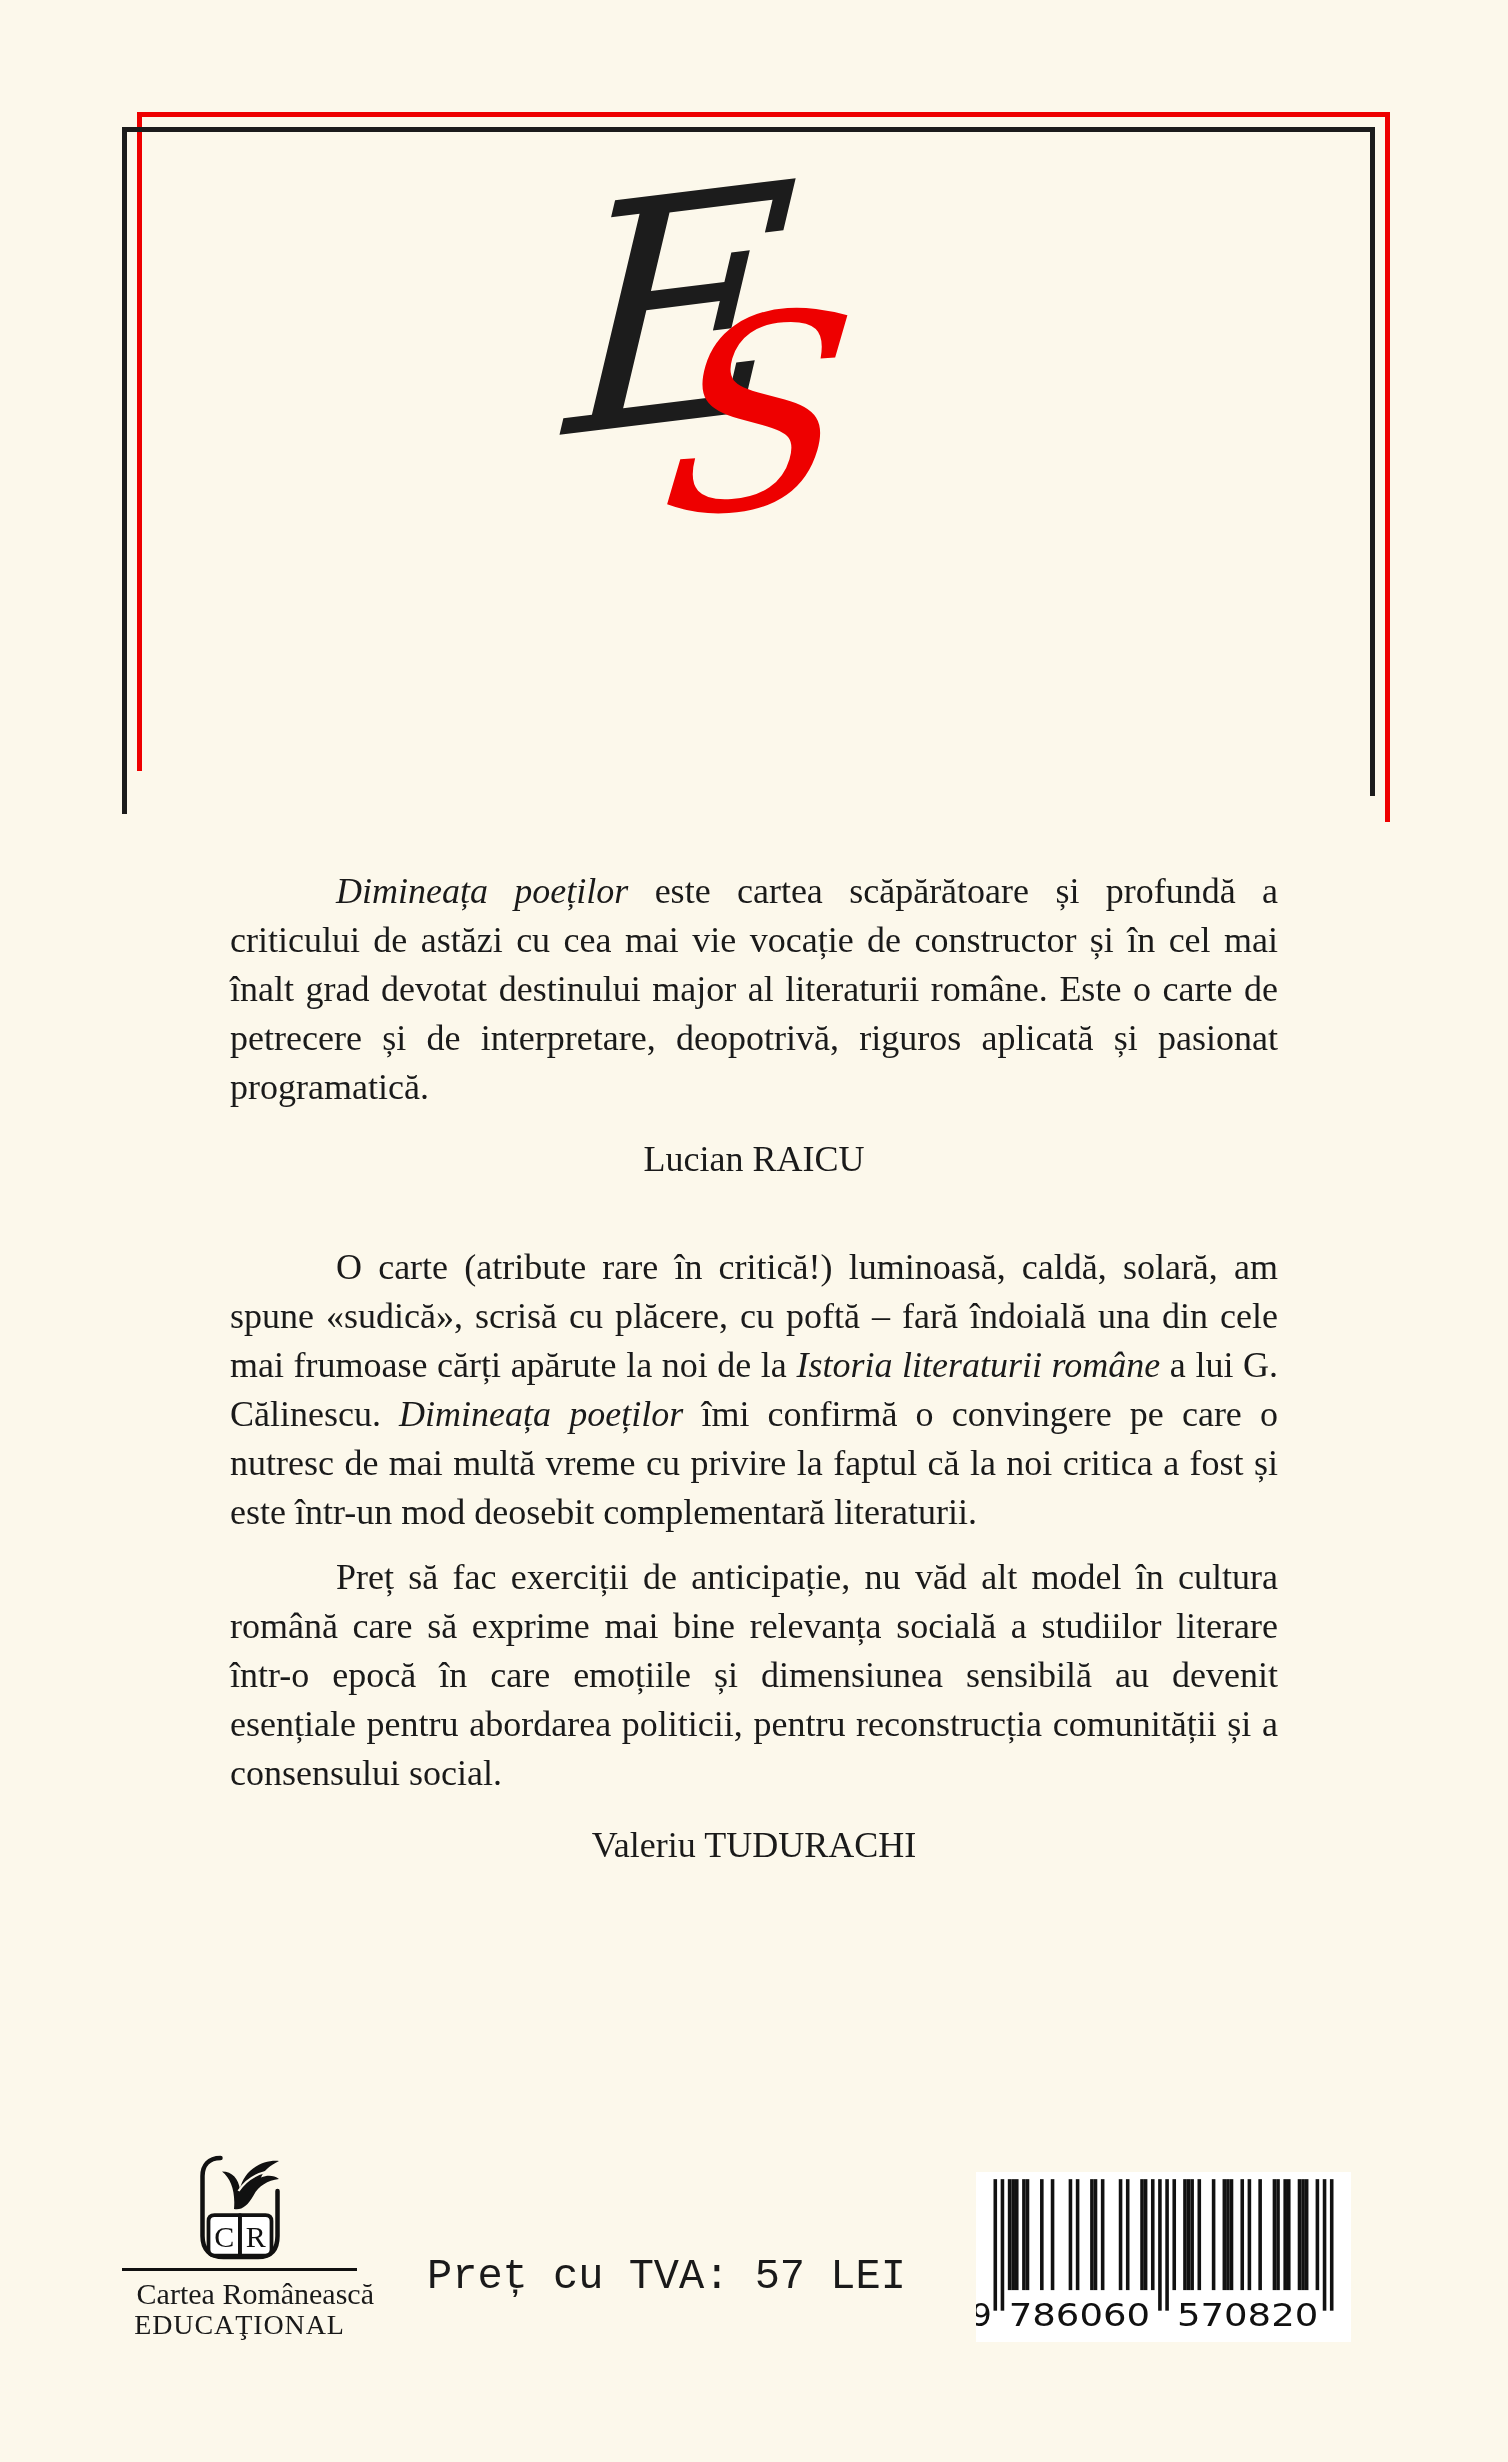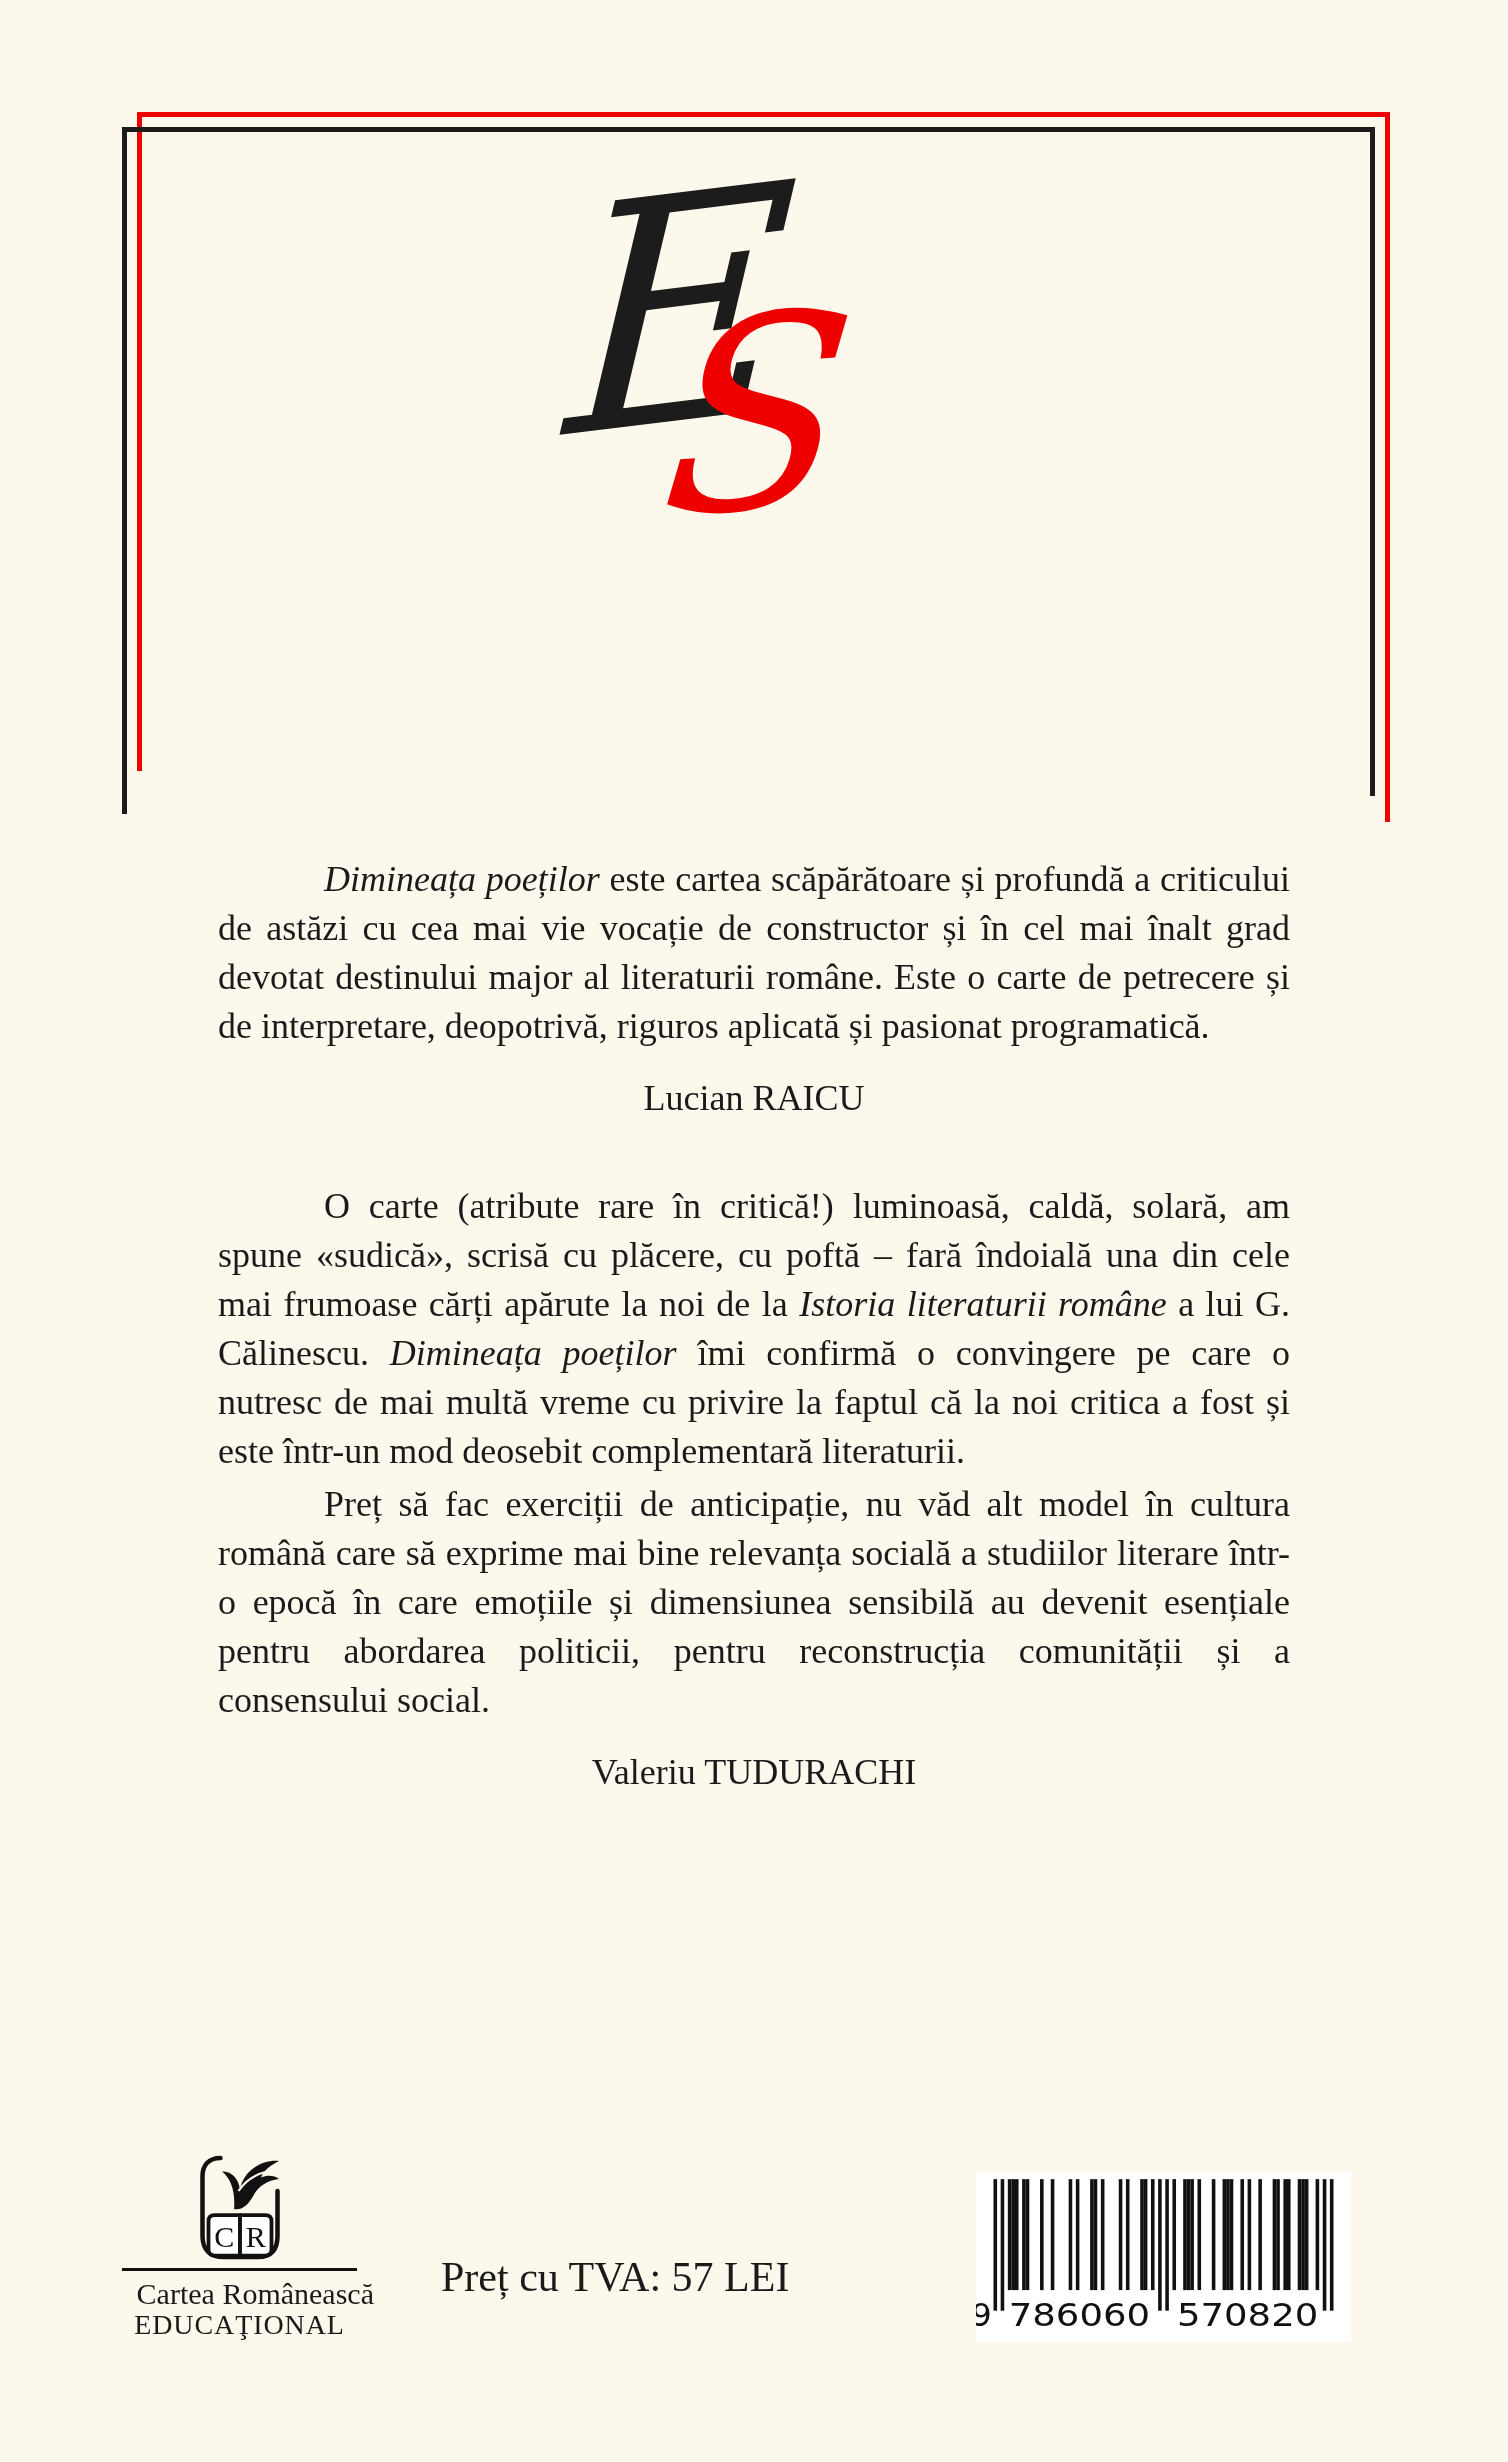--- a/index.html
+++ b/index.html
@@ -33,34 +33,34 @@
       font-family:"DejaVu Serif", serif;}
   .mono-e{left:22.4px;top:31px;font-size:310px;color:#1c1c1c;
       transform:rotate(-7deg) skewX(-10deg);}
   .mono-s{left:121px;top:157px;font-size:265px;color:var(--accent);
       transform:rotate(-4deg) skewX(-10deg);}
   
   .quotes{
     position:absolute;left:214px;top:851px;width:1080px;
     font-size:36px;line-height:49px;text-align:justify;
   }
-  .quotes p{margin:4px;text-indent:106px;}
+  .quotes p{margin:16px;text-indent:106px;}
   .quote-author{
     text-align:center;text-indent:0 !important;
     margin:23px 0 59px 0 !important;
   }
   
   .publisher{position:absolute;left:105px;top:2152px;width:269px;text-align:center;}
   .publisher svg{display:block;margin:0 auto;}
   .pub-divider{width:235px;height:2.7px;background:#111;margin:5.4px auto 7.2px auto;}
   .pub-name{font-size:30px;line-height:32px;text-align:right;}
   .pub-division{font-size:28px;line-height:30.5px;letter-spacing:0.9px;}
   .price{
-    position:absolute;left:441px;top:2254px;
-    font-size:42px;line-height:47px;
+    position:absolute;left:427px;top:2254px;
+    font-size:42px;line-height:47px;font-family:Liberation Mono, monospace;
   }
   .barcode-panel{
     position:absolute;left:976px;top:2172px;width:375px;height:170px;
     background:#ffffff;
   }
 </style>
 </head>
 <body>
 
 <div class="page">

